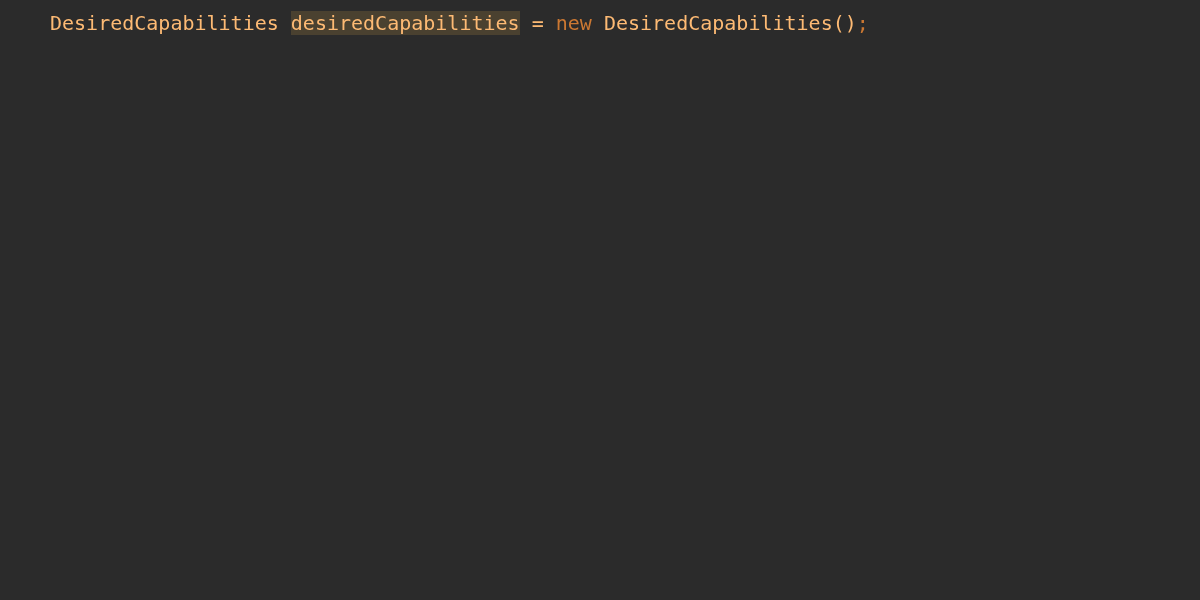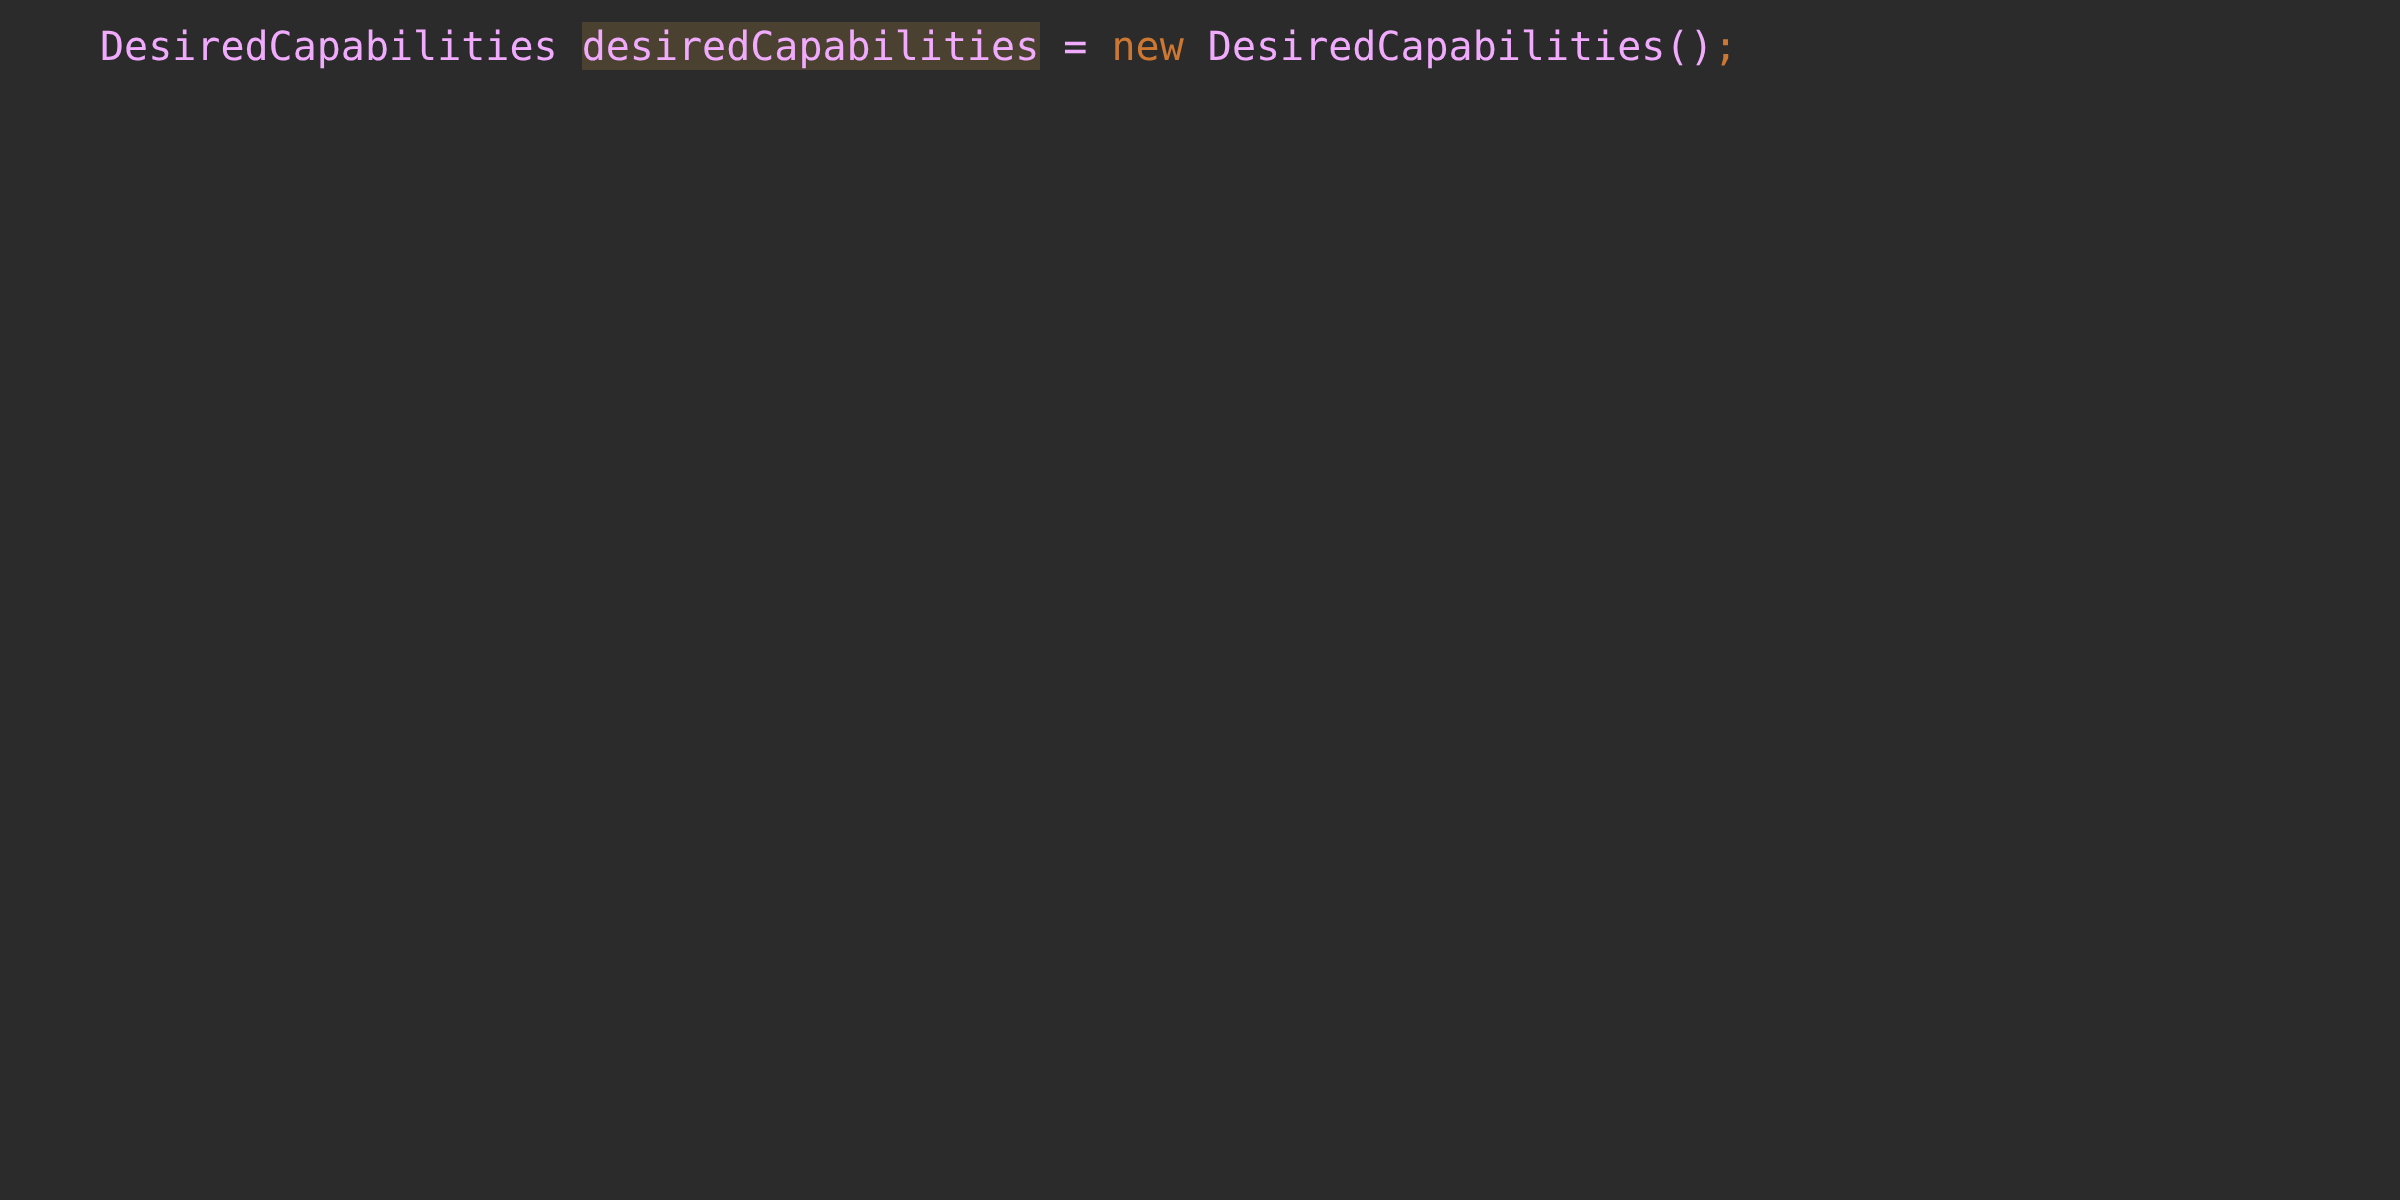--- a/index.html
+++ b/index.html
@@ -13,21 +13,21 @@
       height: 600px;
       overflow: hidden;
     }
     .editor {
       padding-top: 10px;
       padding-left: 50px;
     }
     .code-line {
       white-space: pre;
     }
-    .tk-default { color: #f0abfc; }
+    .tk-default { color: #fdba74; }
     .tk-keyword { color: #cc7832; }
     .tk-constant { color: #9876aa; font-style: italic; }
     .tk-string  { color: #6a8759; }
     .tk-punct   { color: #cc7832; }
     .hl-brown { background: #4a4130; }
     .hl-green { background: #3a4a33; }
   </style>
 </head>
 <body>
 

